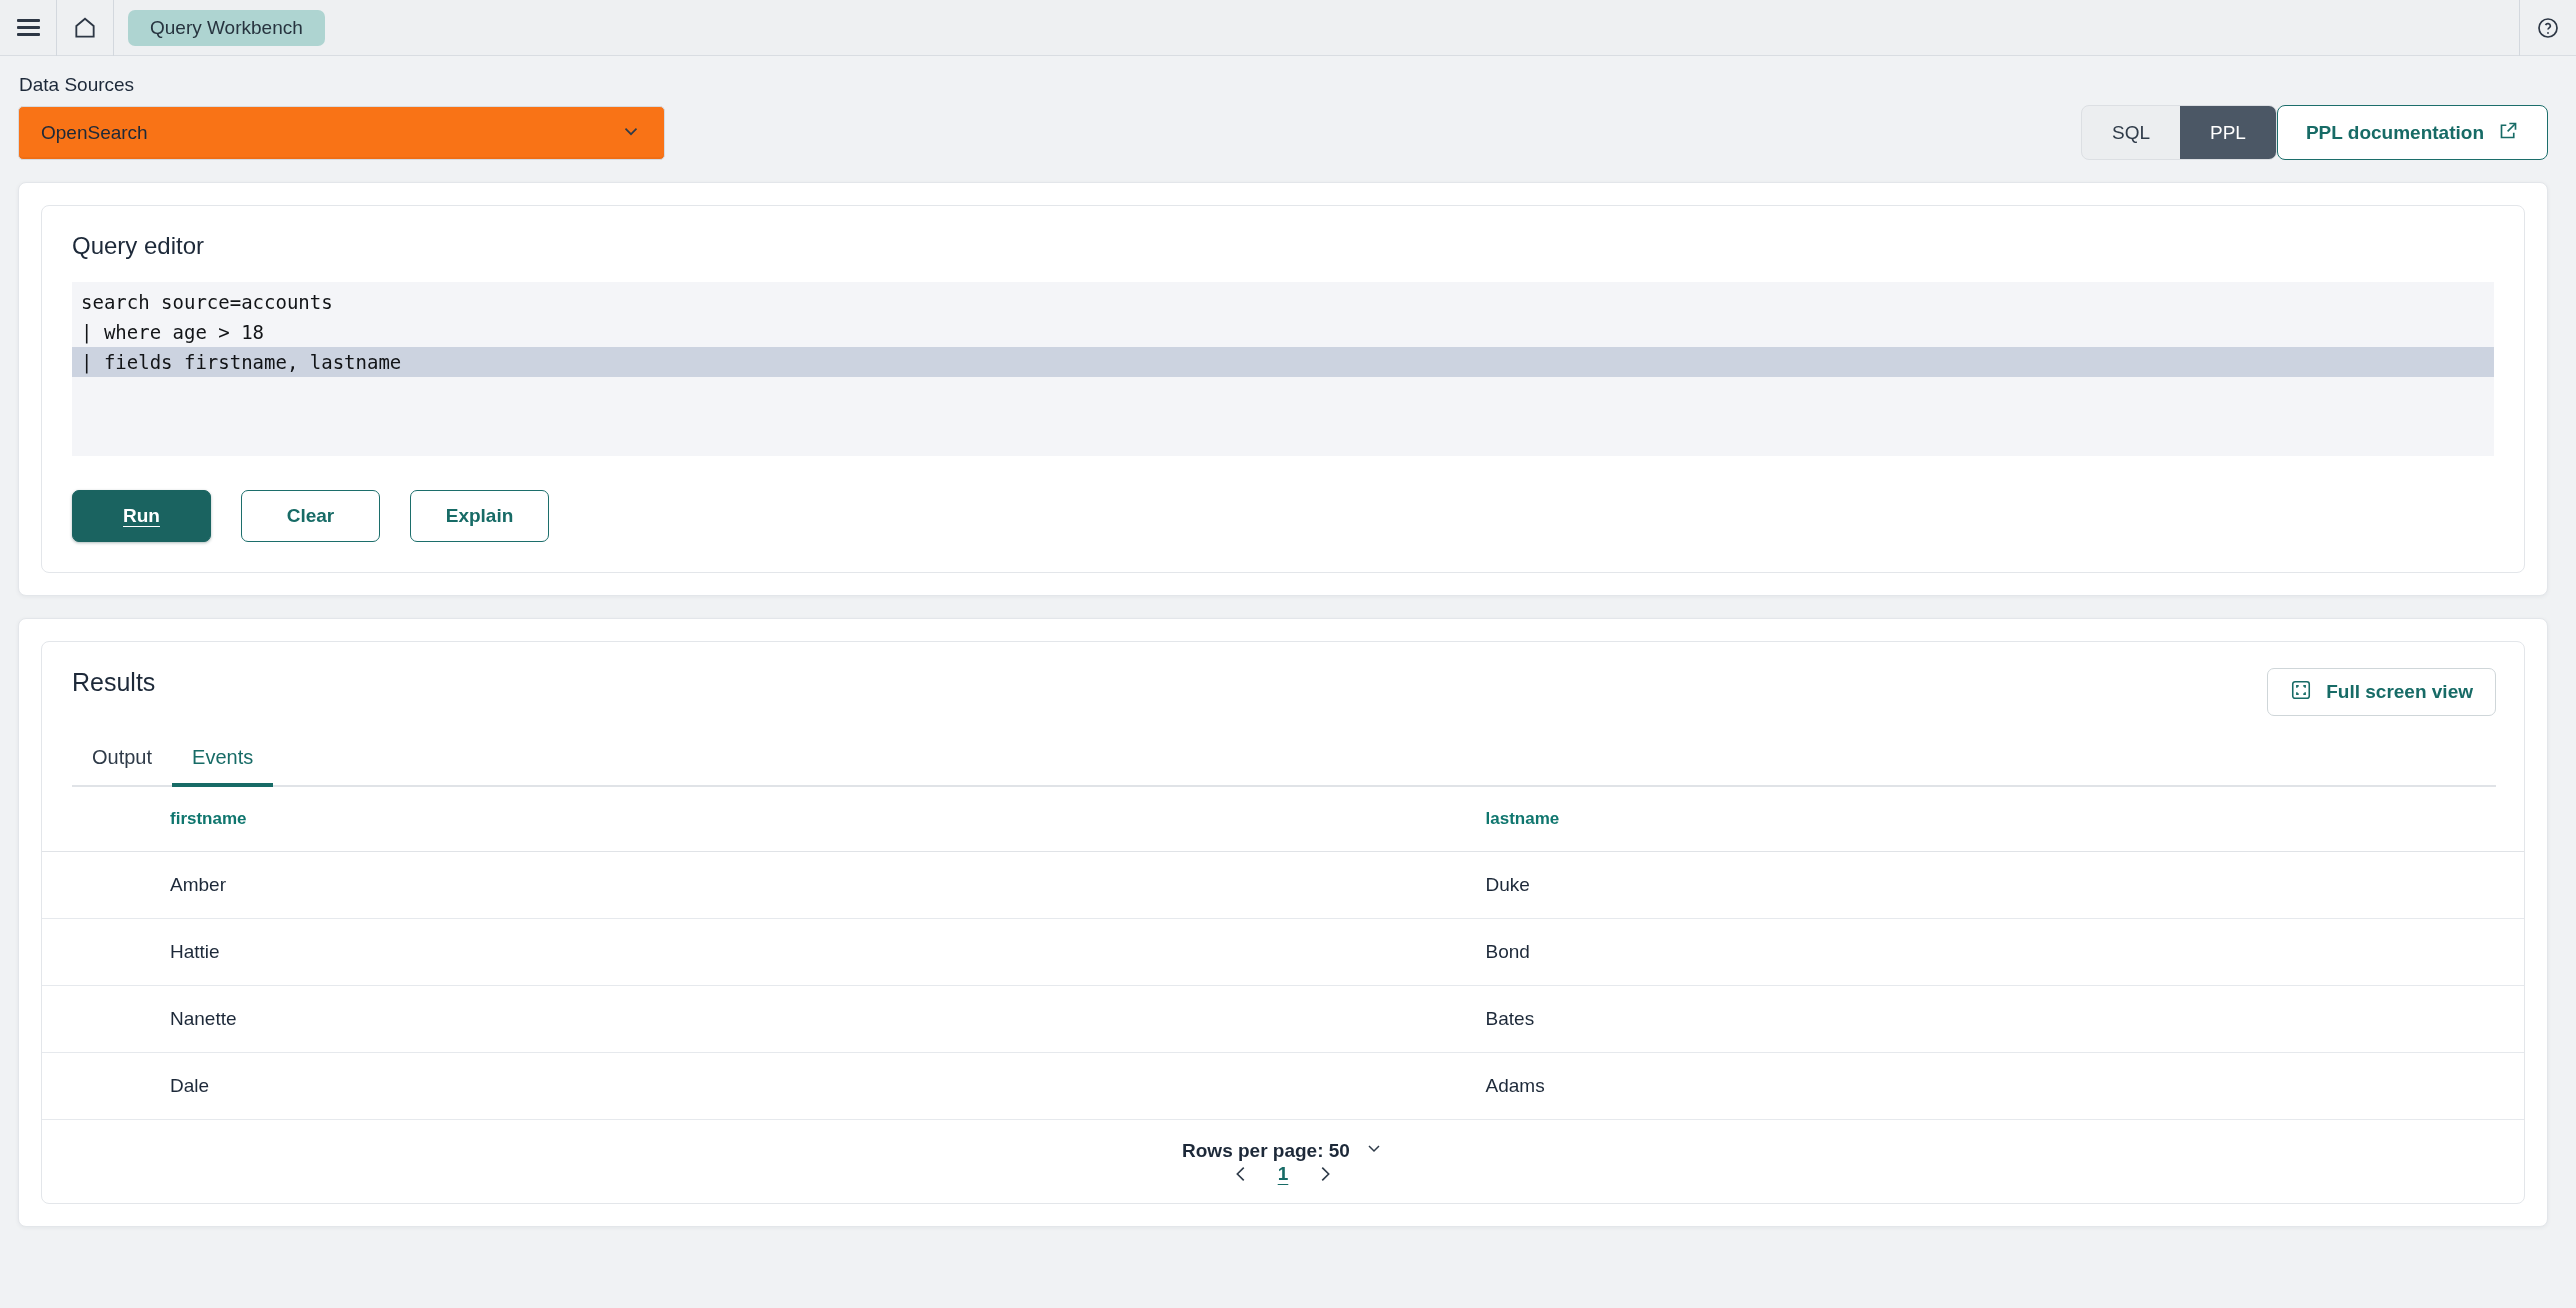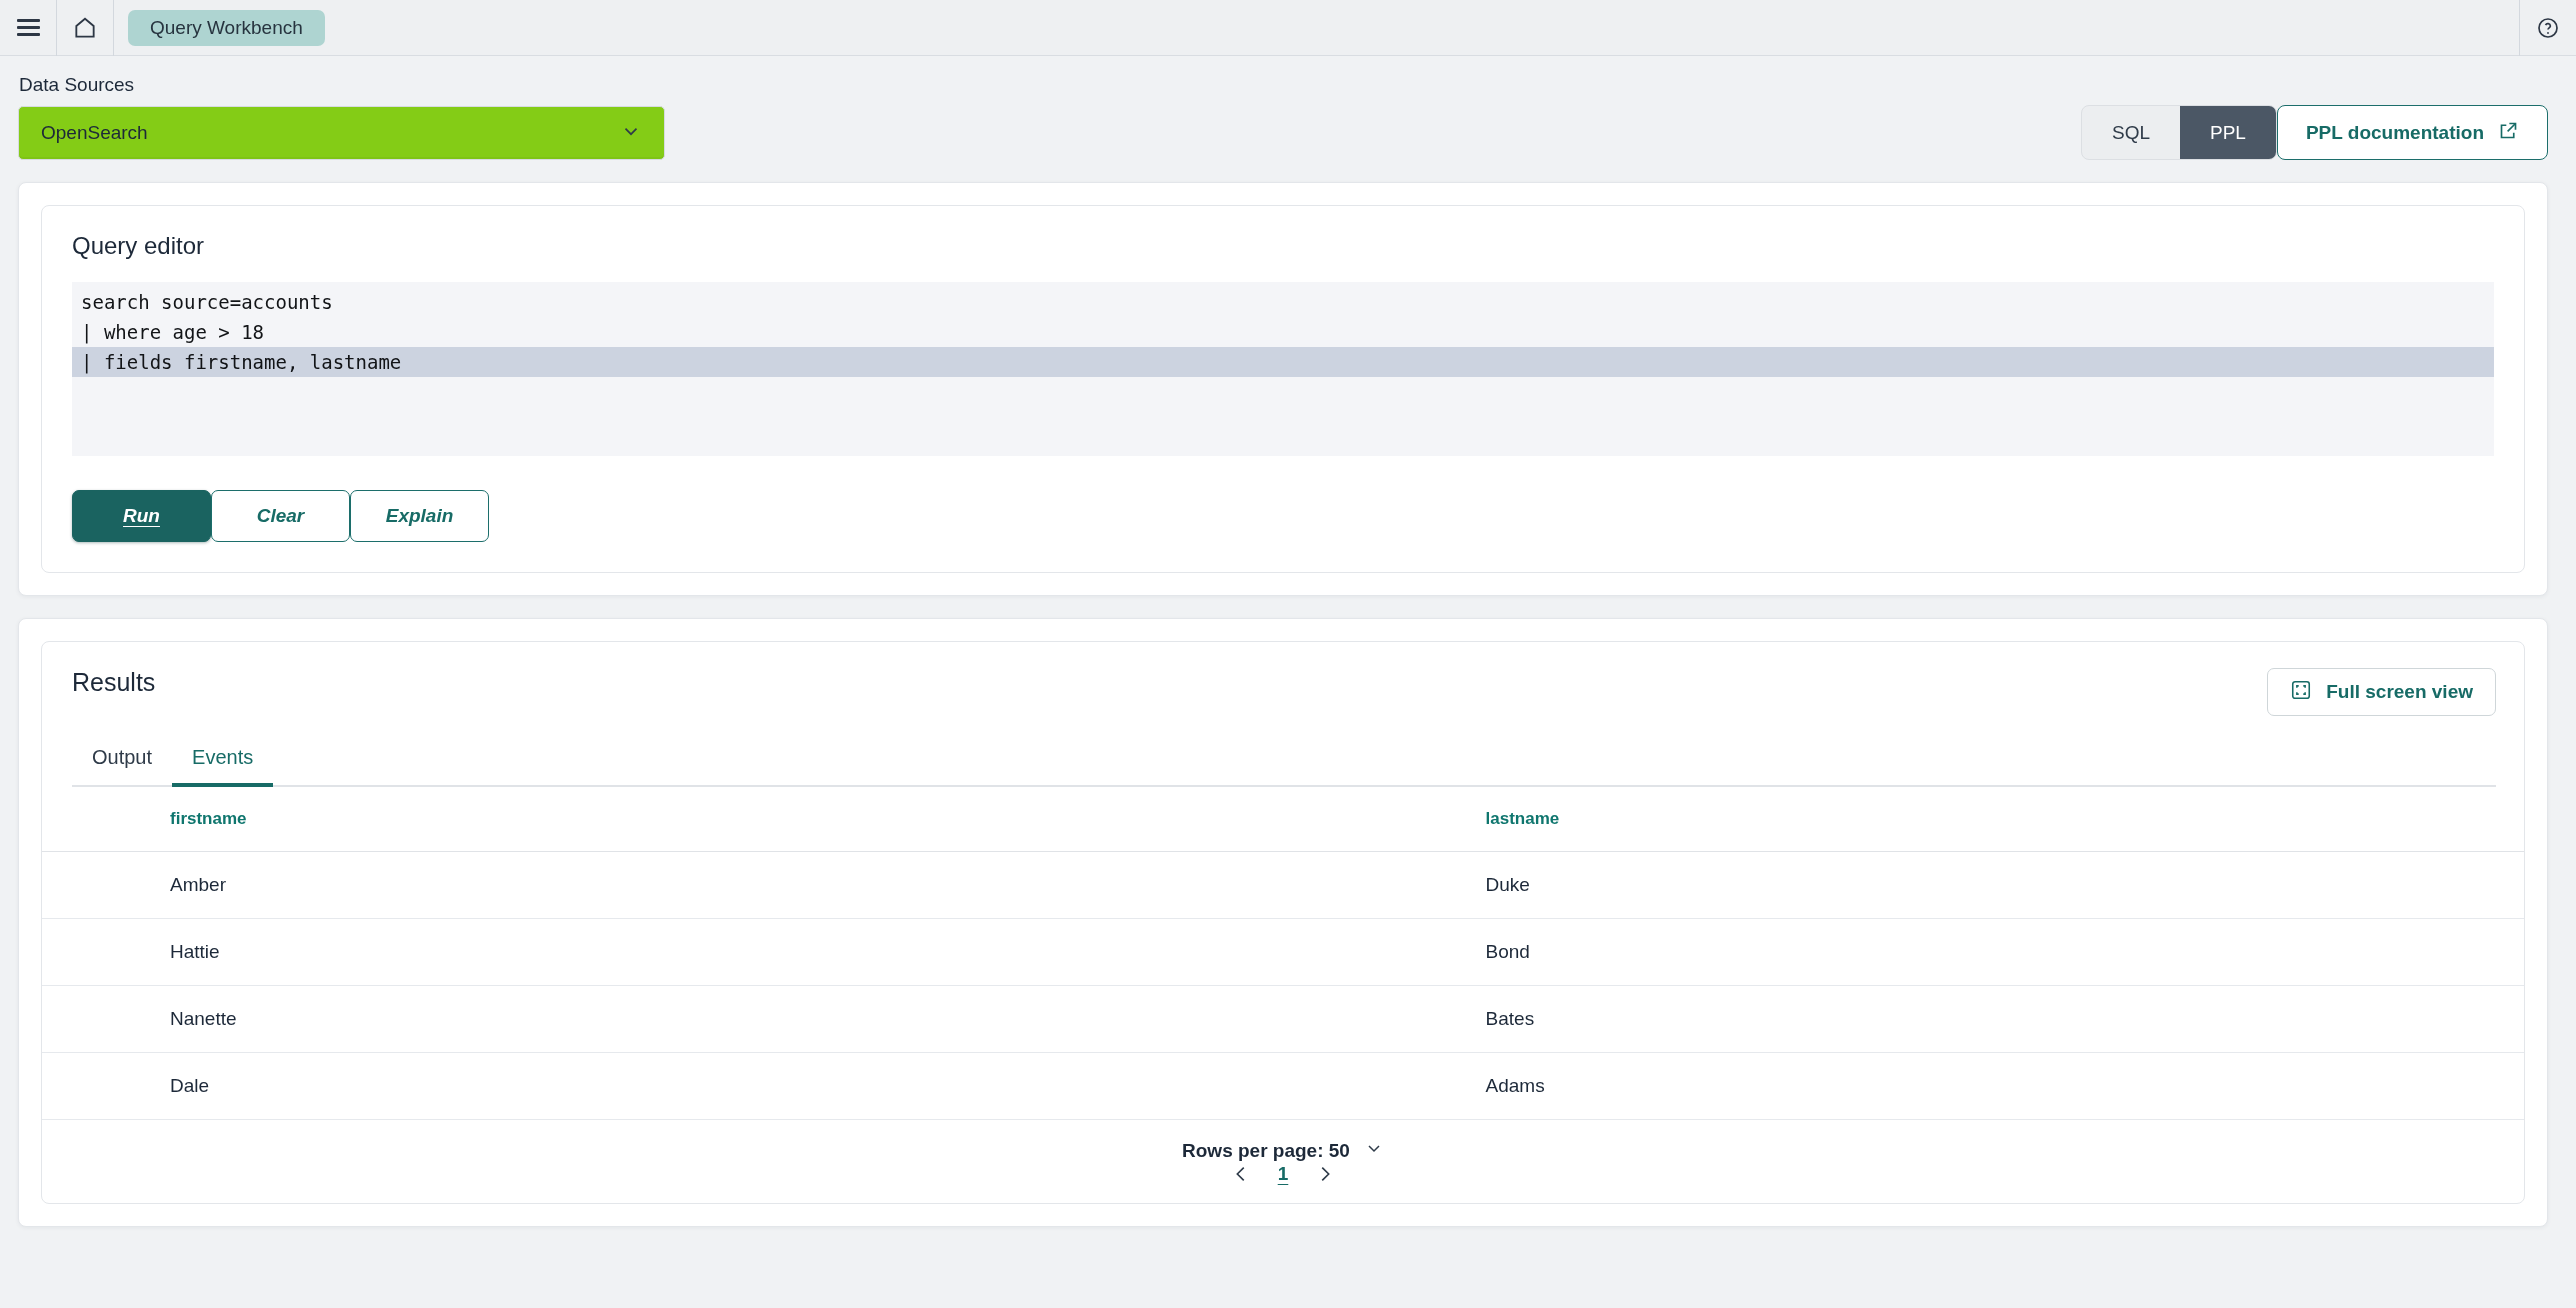--- a/index.html
+++ b/index.html
@@ -69,21 +69,21 @@
     padding: 18px 28px 0 18px;
     display: flex;
     align-items: flex-end;
     justify-content: space-between;
   }
   .ds-left { display: flex; flex-direction: column; }
   .ds-label { font-size: 19px; color: #1d2939; margin-bottom: 10px; margin-left: 1px; }
   .ds-select {
     width: 647px;
     height: 54px;
-    background: #84cc16;
+    background: #f97316;
     border: 1px solid #d7dbe0;
     border-radius: 5px;
     display: flex;
     align-items: center;
     padding: 0 22px;
     font-size: 19px;
     color: #1d2939;
     cursor: pointer;
     box-shadow: inset 0 -2px 0 0 rgba(0,0,0,0.04);
   }
@@ -152,21 +152,21 @@
     font-size: 19px;
     line-height: 30px;
     color: #121417;
     padding-top: 5px;
     cursor: text;
     overflow: hidden;
   }
   .editor .line { padding-left: 9px; white-space: pre; }
   .editor .line.active { background: #ccd3e0; }
 
-  .btn-row { display: flex; margin-top: 34px; font-style: italic; }
+  .btn-row { display: flex; gap: 30px; margin-top: 34px; }
   .btn {
     height: 52px;
     min-width: 139px;
     padding: 0 26px;
     border-radius: 7px;
     display: flex;
     align-items: center;
     justify-content: center;
     font-size: 19px;
     font-weight: bold;

